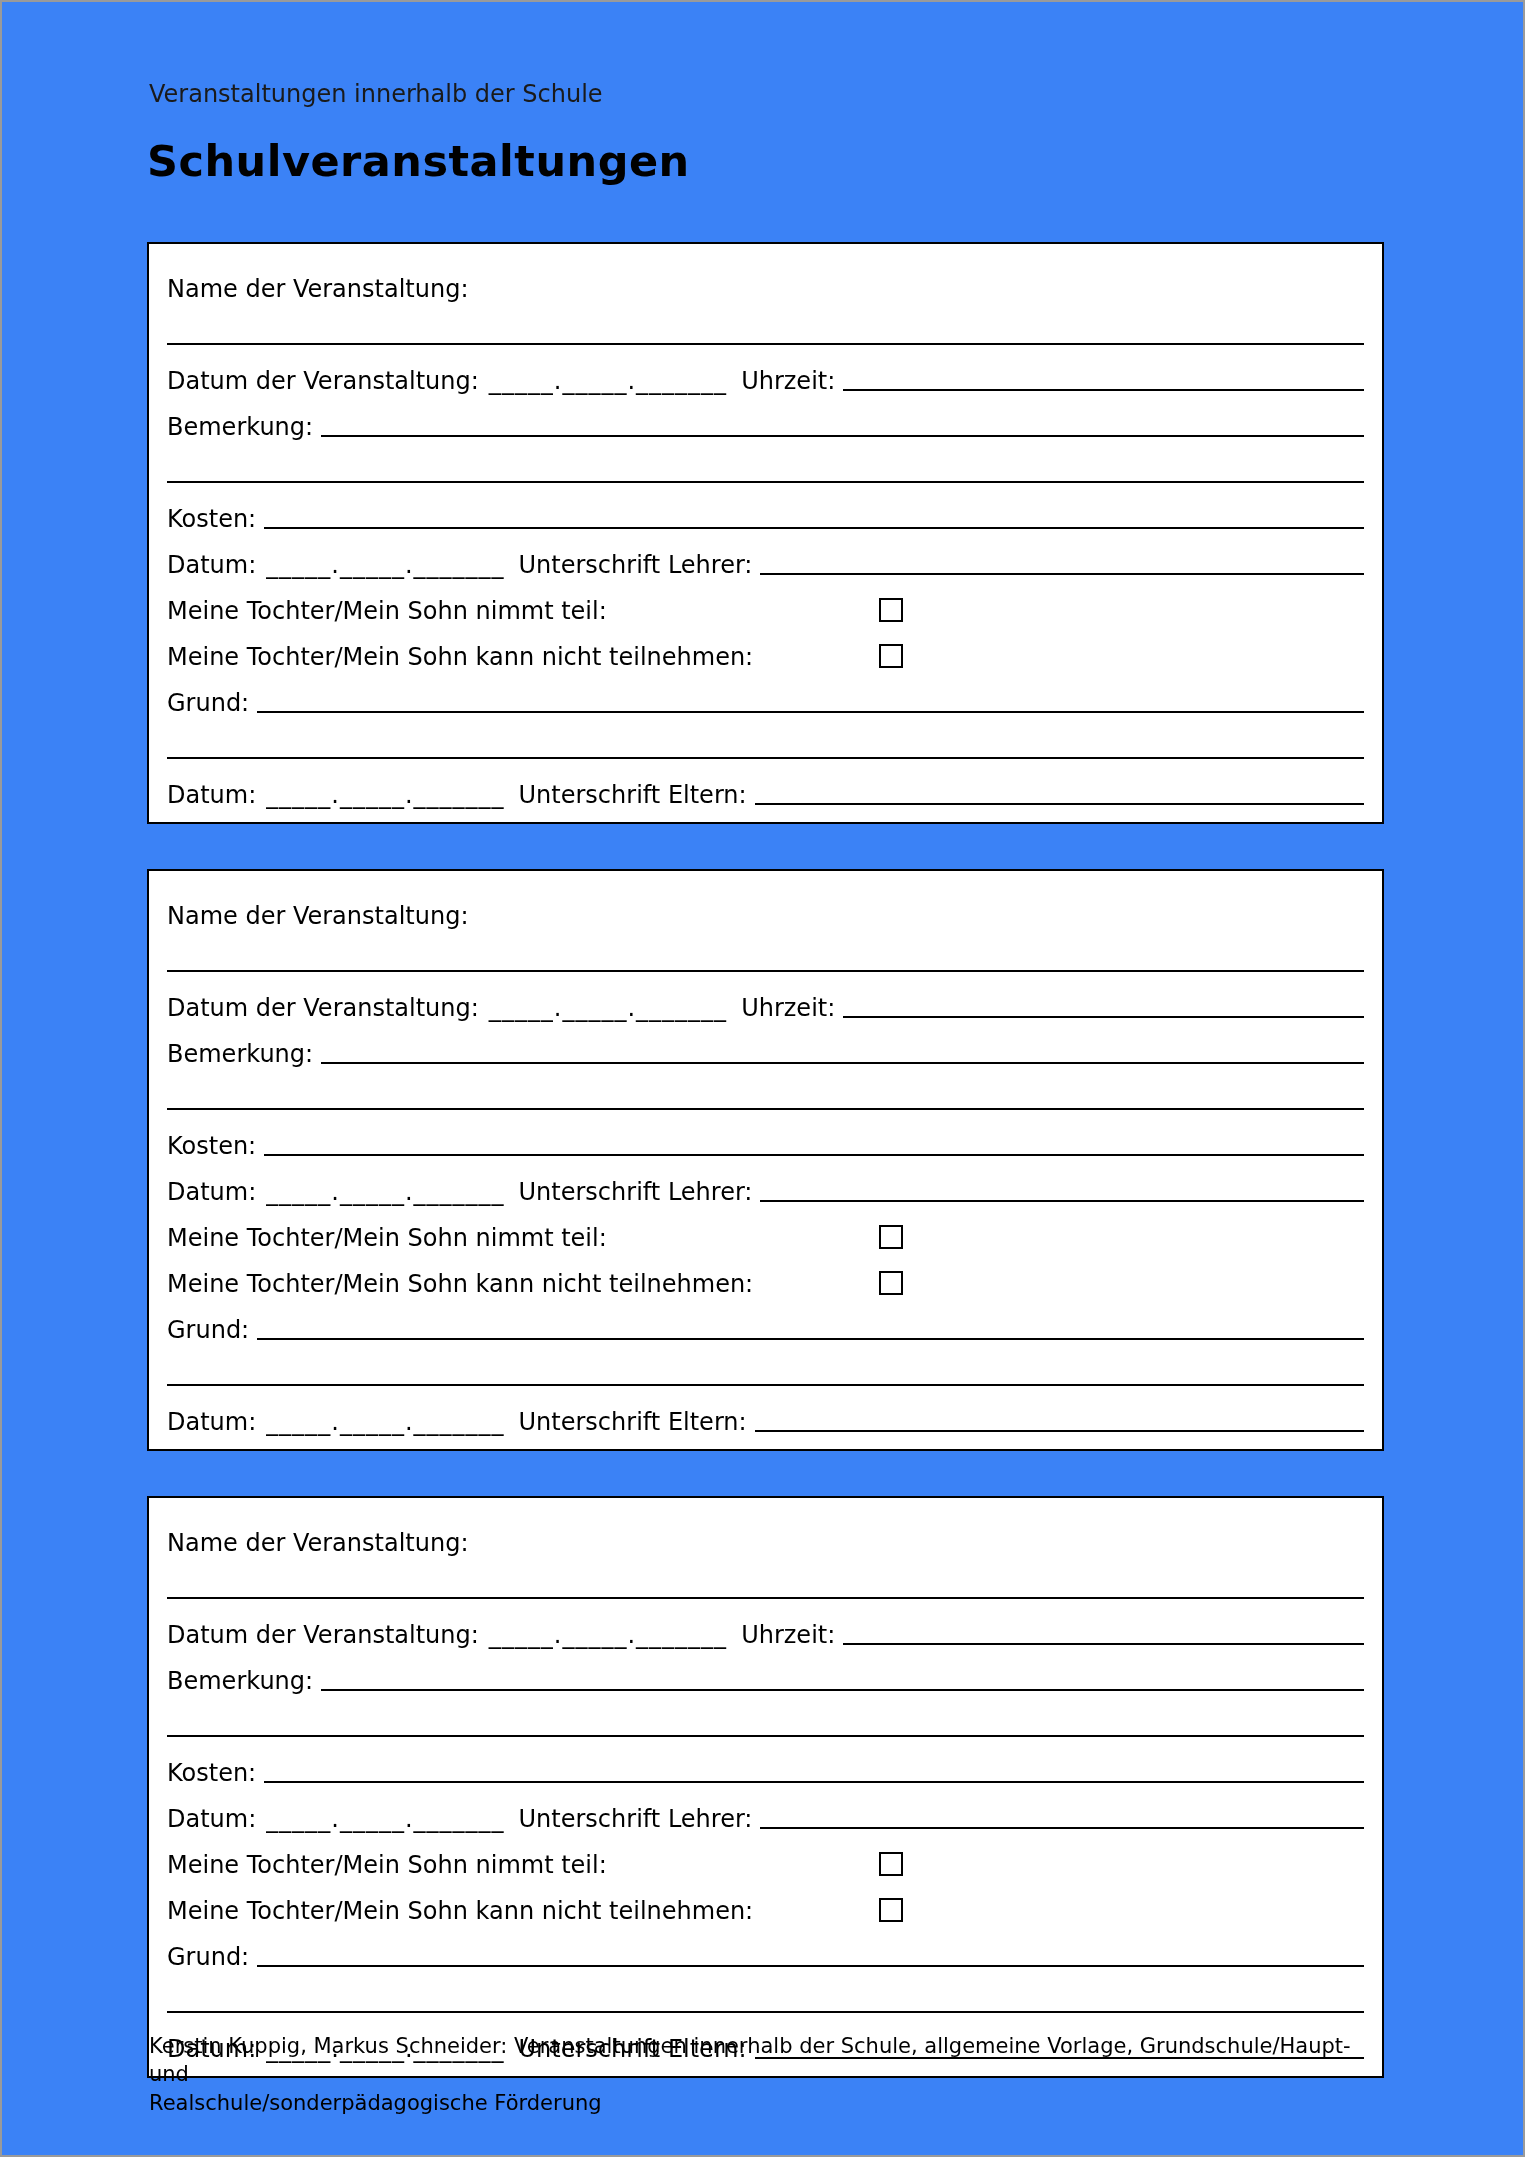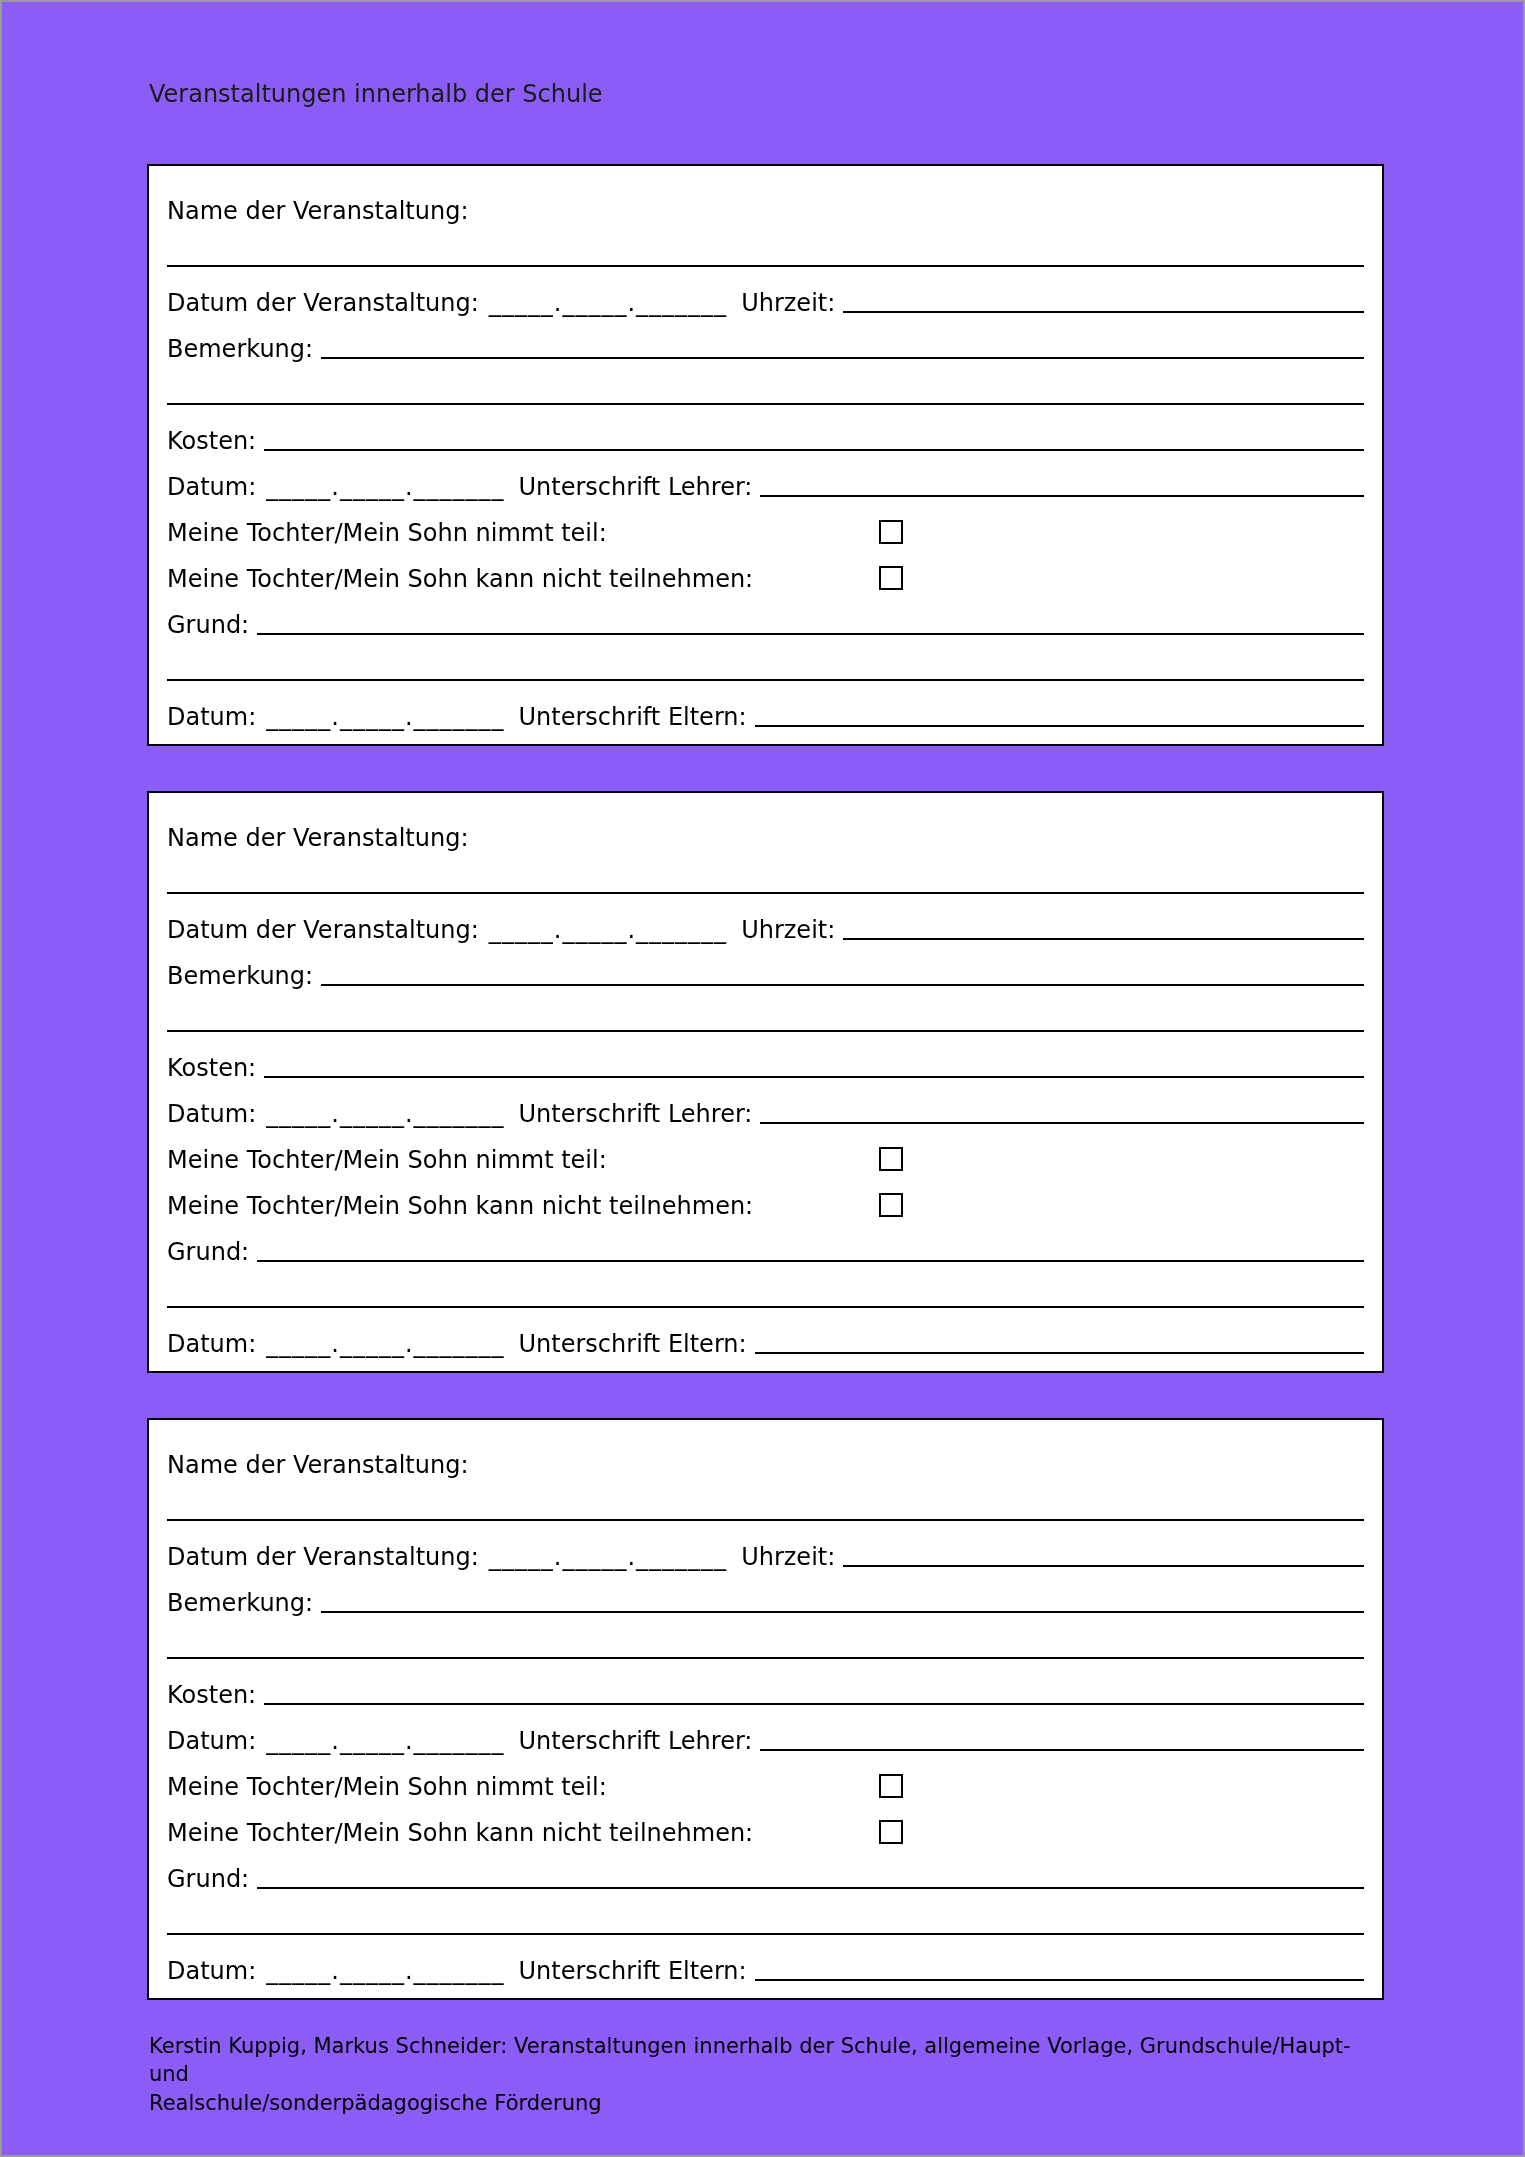--- a/index.html
+++ b/index.html
@@ -3,21 +3,21 @@
 <meta charset="utf-8">
 <style>
   * { margin: 0; padding: 0; box-sizing: border-box; }
   html, body { background: #ffffff; }
   body { font-family: "DejaVu Sans", "Liberation Sans", sans-serif; color: #000; }
 
   .page {
     position: relative;
     width: 1525px;
     height: 2157px;
-    background: #8b5cf6;
+    background: #3b82f6;
     border: 2px solid #9a9a9a;
     overflow: hidden;
   }
 
   .kicker {
     margin: 78px 140px 0 147px;
     font-size: 24px;
     color: #1a1a1a;
   }
 
@@ -87,20 +87,21 @@
     color: #000;
   }
 </style>
 </head>
 <body>
 
 <div class="page">
 
   <div class="kicker">Veranstaltungen innerhalb der Schule</div>
 
+  <h1 class="doc-title">Schulveranstaltungen</h1>
 
   <div class="sections" id="sections">
   <section class="form-box">
 
     <div class="row">
       <span class="lbl">Name der Veranstaltung:</span>
     </div>
 
     <div class="row">
       <span class="fill full"></span>

